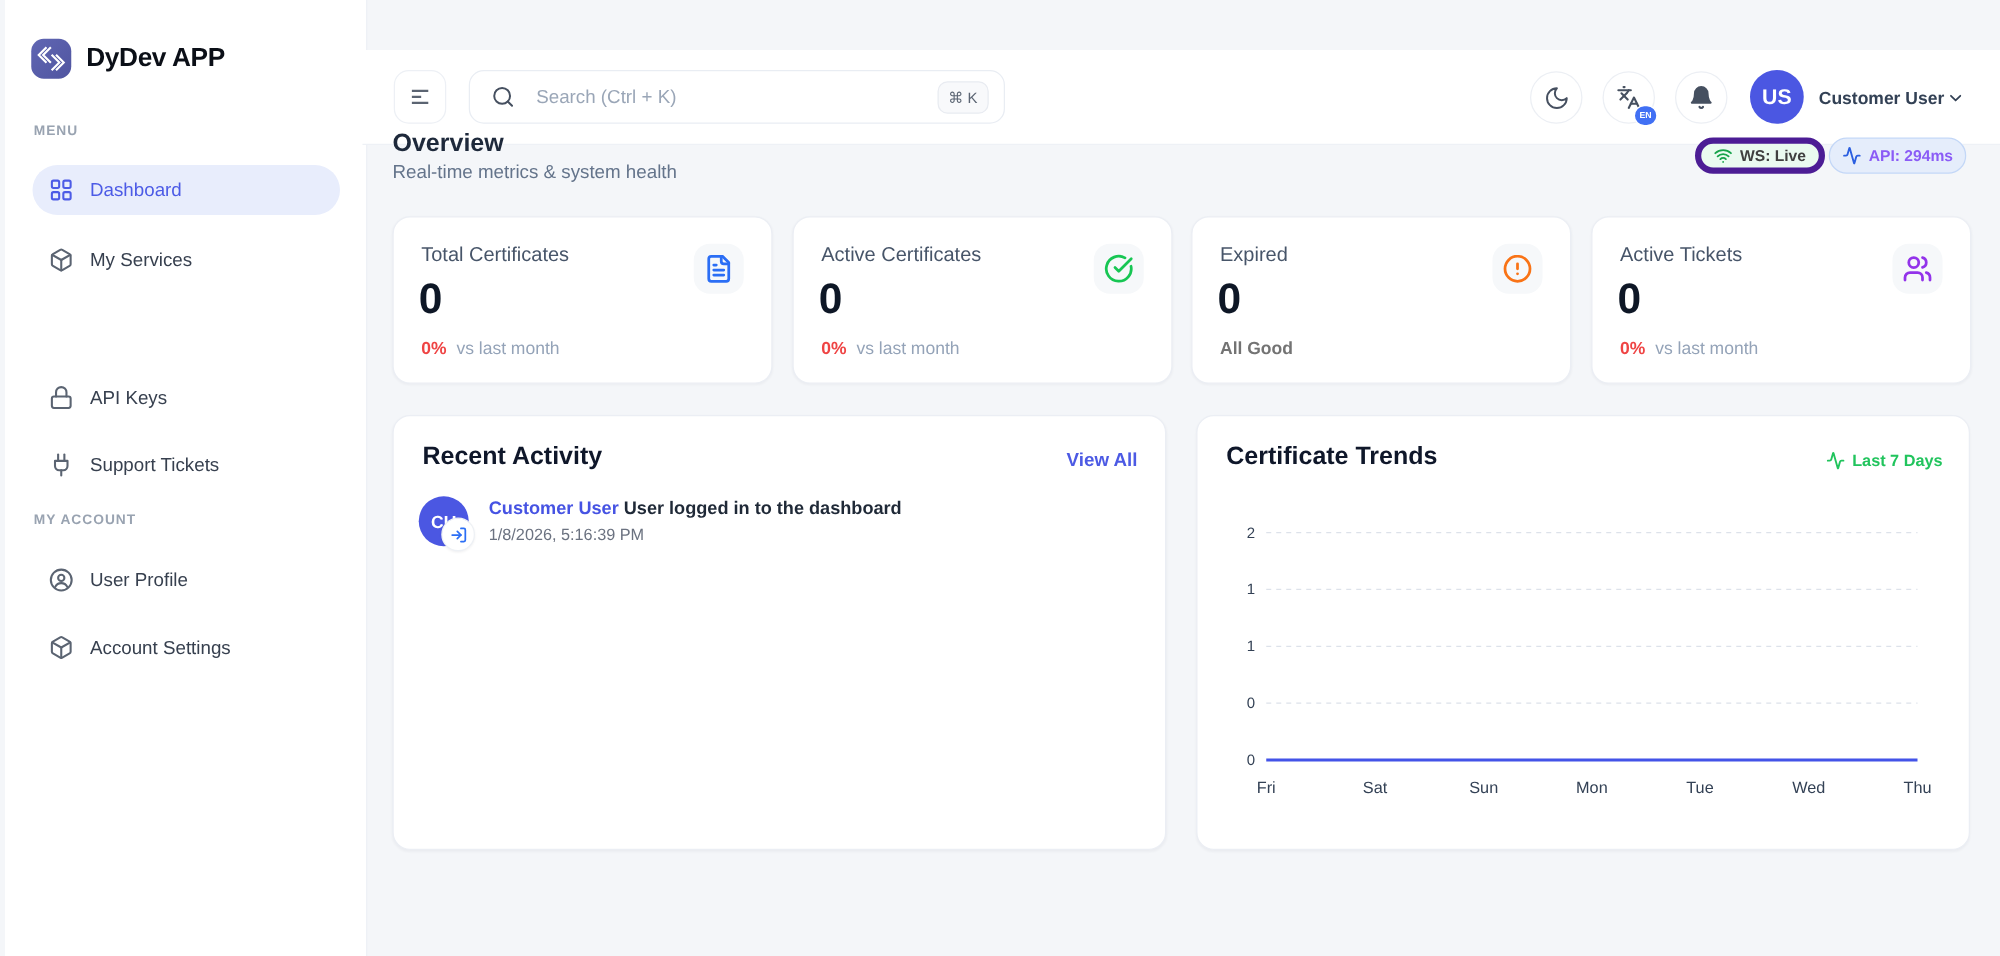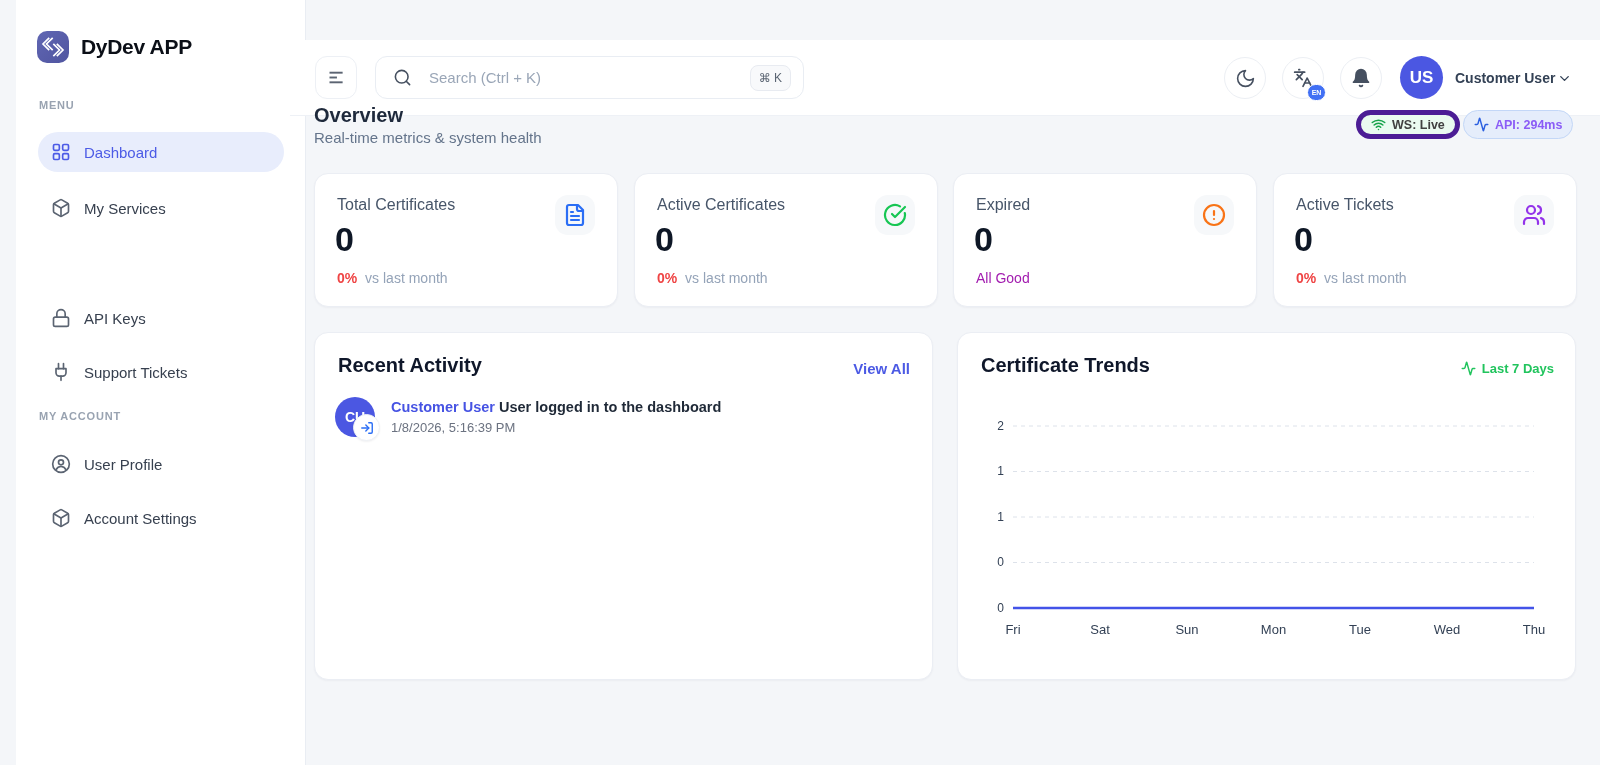--- a/index.html
+++ b/index.html
@@ -1,20 +1,20 @@
 <!DOCTYPE html>
 <html><head>
 <meta charset="utf-8">
 <style>
 * { margin:0; padding:0; box-sizing:border-box; }
 html,body { width:1600px; height:765px; overflow:hidden; }
 body { font-family:"Liberation Sans", sans-serif; background:#f4f6f9; position:relative; }
 
 
-.sidebar { position:absolute; left:16px; top:0; width:290px; height:765px; background:#ffffff; border-right:1px solid #e9edf3; }
+.sidebar { position:absolute; left:4px; top:0; width:290px; height:765px; background:#ffffff; border-right:1px solid #e9edf3; }
 .logo-row { position:absolute; left:21px; top:31px; display:flex; align-items:center; }
 .logo-box { width:32px; height:32px; border-radius:10px; background:linear-gradient(135deg,#6066b3,#5055a0); display:flex; align-items:center; justify-content:center; }
 .logo-text { margin-left:12px; font-size:21px; font-weight:800; color:#0b0f17; letter-spacing:-0.3px; }
 .menu-label { position:absolute; left:23px; font-size:11px; font-weight:700; color:#99a3b1; letter-spacing:0.8px; }
 .nav-item { position:absolute; left:22px; width:246px; height:40px; border-radius:12px; display:flex; align-items:center; padding-left:13px; font-size:15px; font-weight:500; color:#37404f; }
 .nav-item svg { margin-right:13px; flex:none; }
 .nav-item.active { background:#e8edfc; color:#4c5be6; font-weight:500;border-radius:20px; }
 
 
 .topbar { position:absolute; left:290px; top:0; width:1310px; height:76px; background:#ffffff; border-bottom:1px solid #eef1f6;margin-top:40px; }
@@ -34,21 +34,21 @@
 .pill svg { margin-right:6px; }
 
 .card { position:absolute; background:#ffffff; border:1px solid #ebeef4; border-radius:14px; box-shadow:0 1px 2px rgba(16,24,40,.04); }
 .stat { top:173px; width:304px; height:134px; }
 .stat .t { position:absolute; left:22px; top:22px; font-size:16px; font-weight:500; color:#475569; }
 .stat .ico { position:absolute; right:22px; top:21px; width:40px; height:40px; border-radius:13px; background:#f6f8fa; display:flex; align-items:center; justify-content:center; }
 .stat .num { position:absolute; left:20px; top:45px; font-size:34px; line-height:1.2; font-weight:800; color:#0e1726; }
 .stat .foot { position:absolute; left:22px; top:269px; font-size:14px; color:#94a3b8; }
 .stat .foot { top:auto; bottom:20px; }
 .stat .foot b { color:#ef4444; font-weight:700; margin-right:4px; }
-.stat .foot.good { color:#a21caf; font-weight:400; }
+.stat .foot.good { color:#737373; font-weight:700; }
 
 .panel { top:332px; height:348px; width:619px; }
 .panel .hd { position:absolute; left:23px; top:21px; font-size:20px; font-weight:700; color:#0f172a; }
 .viewall { position:absolute; right:22px; top:27px; font-size:15px; font-weight:600; color:#4c5ae4; }
 .last7 { position:absolute; right:21px; top:28px; font-size:13px; font-weight:600; color:#21c45d; display:flex; align-items:center; }
 .last7 svg { margin-right:6px; }
 
 .act-avatar { position:absolute; left:20px; top:64px; width:40px; height:40px; border-radius:50%; background:#4b57e2; color:#fff; font-size:14px; font-weight:700; display:flex; align-items:center; justify-content:center; }
 .act-badge { position:absolute; left:38px; top:81px; width:27px; height:27px; border-radius:50%; background:#fff; border:1px solid #eef1f5; display:flex; align-items:center; justify-content:center; box-shadow:0 1px 2px rgba(16,24,40,.06); }
 .act-line1 { position:absolute; left:76px; top:66px; font-size:14.5px; font-weight:600; color:#1f2937; }

